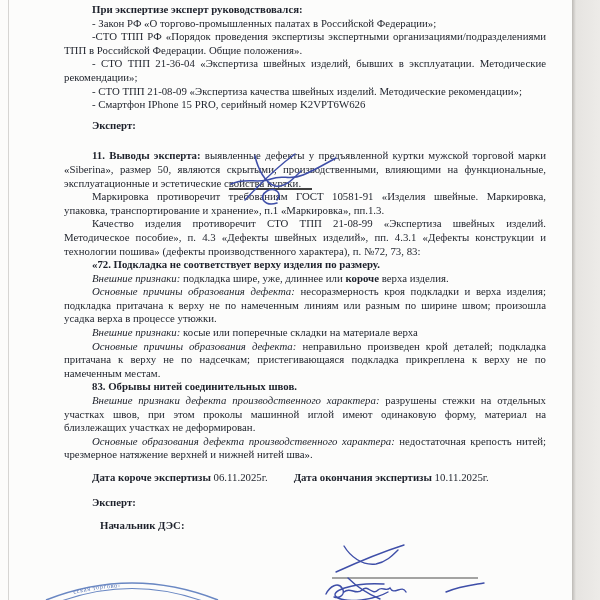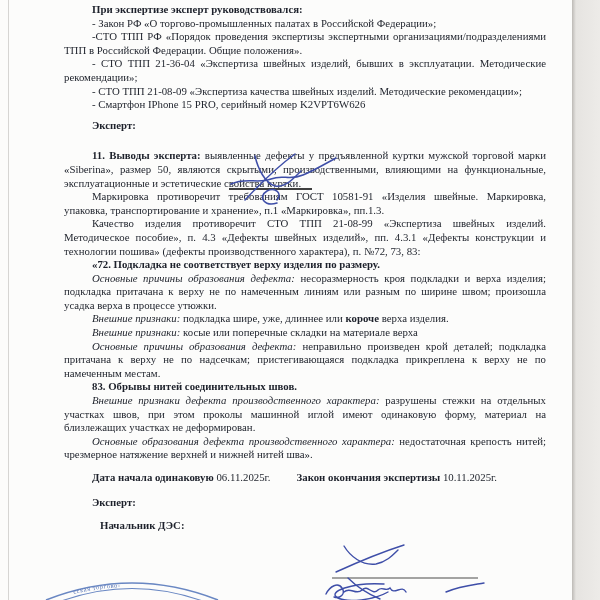--- a/index.html
+++ b/index.html
@@ -46,29 +46,29 @@
       <div class="para indent"><span>- СТО ТПП 21-36-04 «Экспертиза швейных изделий, бывших в эксплуатации. Методические рекомендации»;</span></div>
       <div class="para indent"><span>- СТО ТПП 21-08-09 «Экспертиза качества швейных изделий. Методические рекомендации»;</span></div>
       <div class="para indent"><span>- Смартфон IPhone 15 PRO, серийный номер K2VPT6W626</span></div>
       <div style="height: 7px;"></div>
       <div class="para indent"><span class="b">Эксперт:</span></div>
       <div style="height: 17px;"></div>
       <div class="para indent"><span class="b">11. Выводы эксперта: </span><span>выявленные дефекты у предъявленной куртки мужской торговой марки «Siberina», размер 50, являются скрытыми, производственными, влияющими на функциональные, эксплуатационные и эстетические свойства куртки.</span></div>
       <div class="para indent"><span>Маркировка противоречит требованиям ГОСТ 10581-91 «Изделия швейные. Маркировка, упаковка, транспортирование и хранение», п.1 «Маркировка», пп.1.3.</span></div>
       <div class="para indent"><span>Качество изделия противоречит СТО ТПП 21-08-99 «Экспертиза швейных изделий. Методическое пособие», п. 4.3 «Дефекты швейных изделий», пп. 4.3.1 «Дефекты конструкции и технологии пошива» (дефекты производственного характера), п. №72, 73, 83:</span></div>
       <div class="para indent"><span class="b">«72. Подкладка не соответствует верху изделия по размеру.</span></div>
+      <div class="para indent"><span class="i">Внешние признаки: </span><span>подкладка шире, уже, длиннее или </span><span class="b">короче</span><span> верха изделия.</span></div>
       <div class="para indent"><span class="i">Основные причины образования дефекта: </span><span>несоразмерность кроя подкладки и верха изделия; подкладка притачана к верху не по намеченным линиям или разным по ширине швом; произошла усадка верха в процессе утюжки.</span></div>
-      <div class="para indent"><span class="i">Внешние признаки: </span><span>подкладка шире, уже, длиннее или </span><span class="b">короче</span><span> верха изделия.</span></div>
       <div class="para indent"><span class="i">Внешние признаки: </span><span>косые или поперечные складки на материале верха</span></div>
       <div class="para indent"><span class="i">Основные причины образования дефекта: </span><span>неправильно произведен крой деталей; подкладка притачана к верху не по надсечкам; пристегивающаяся подкладка прикреплена к верху не по намеченным местам.</span></div>
       <div class="para indent"><span class="b">83. Обрывы нитей соединительных швов.</span></div>
       <div class="para indent"><span class="i">Внешние признаки дефекта производственного характера: </span><span>разрушены стежки на отдельных участках швов, при этом проколы машинной иглой имеют одинаковую форму, материал на близлежащих участках не деформирован.</span></div>
       <div class="para indent"><span class="i">Основные образования дефекта производственного характера: </span><span>недостаточная крепость нитей; чрезмерное натяжение верхней и нижней нитей шва».</span></div>
       <div style="height: 9px;"></div>
-      <div class="para indent nojust"><span class="b">Дата начала одинаковую </span><span>06.11.2025г.</span><span class="hgap" style="width: 26px;"></span><span class="b">Закон окончания экспертизы </span><span>10.11.2025г.</span></div>
+      <div class="para indent nojust"><span class="b">Дата короче экспертизы </span><span>06.11.2025г.</span><span class="hgap" style="width: 26px;"></span><span class="b">Дата окончания экспертизы </span><span>10.11.2025г.</span></div>
       <div style="height: 11px;"></div>
       <div class="para indent"><span class="b">Эксперт:</span></div>
       <div style="height: 10px;"></div>
       <div class="para indent2"><span class="b">Начальник ДЭС:</span></div>
     </div>
 
   <div class="overlay" style="left:215px; top:147px;">
     <svg width="135" height="58" viewBox="0 0 135 58">
       <path d="M14,42 L97,42" stroke="#3f3f3f" stroke-width="2.2" fill="none"></path>
       <g stroke="#3e4ea8" stroke-width="1.5" fill="none" stroke-linecap="round">

